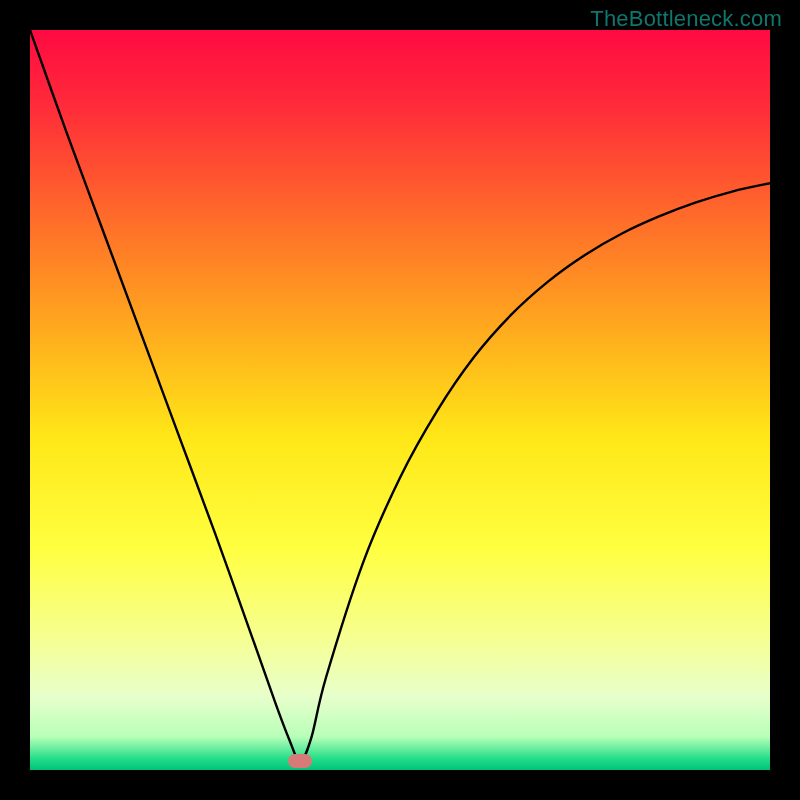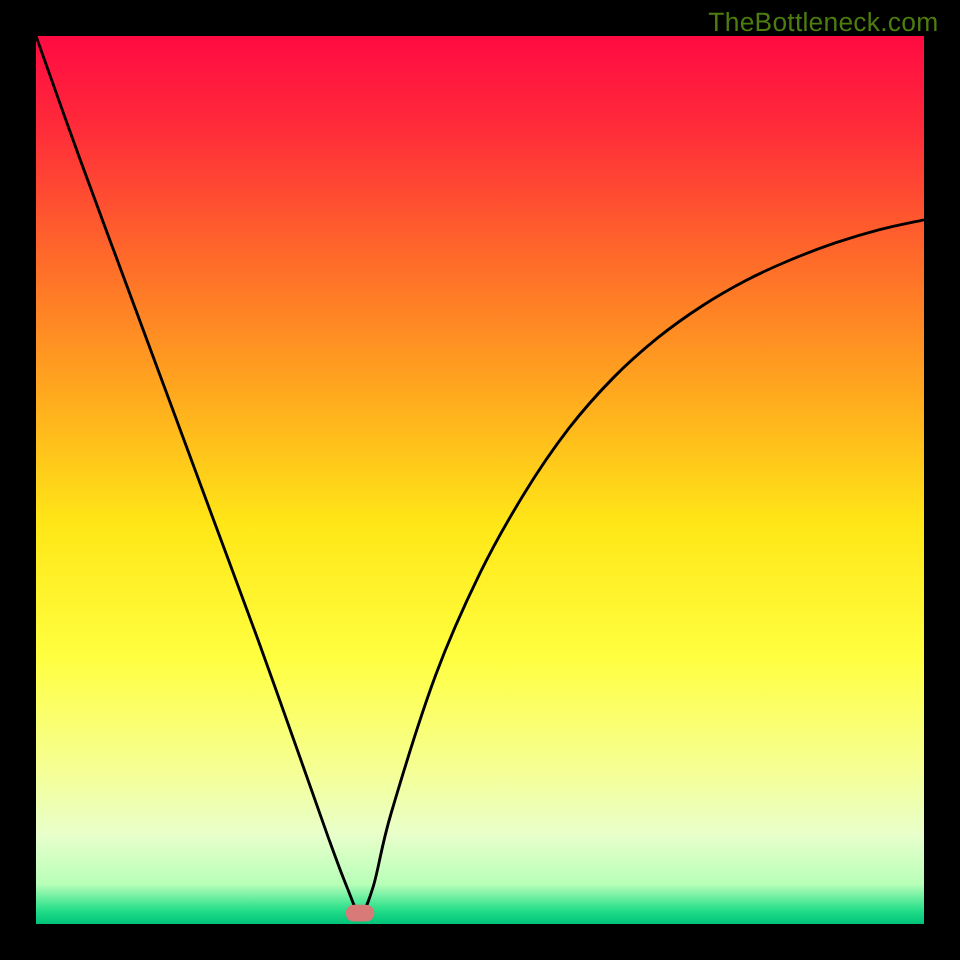--- a/index.html
+++ b/index.html
@@ -28,21 +28,21 @@
     overflow: hidden;
   }
   .gradient-bg {
     position: absolute;
     inset: 0;
   }
   .watermark {
     position: absolute;
     top: 6px;
     right: 18px;
-    color: #4d7c0f;
+    color: #0f766e;
     font-size: 22px;
     font-weight: 500;
     letter-spacing: 0.2px;
   }
   svg.curve {
     position: absolute;
     inset: 0;
     width: 740px;
     height: 740px;
   }

